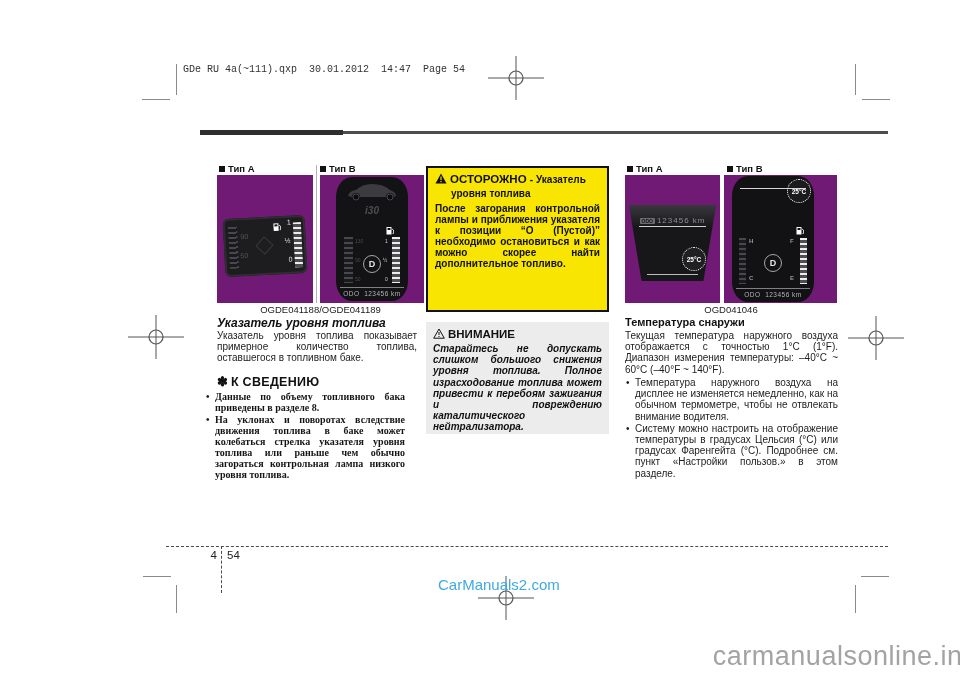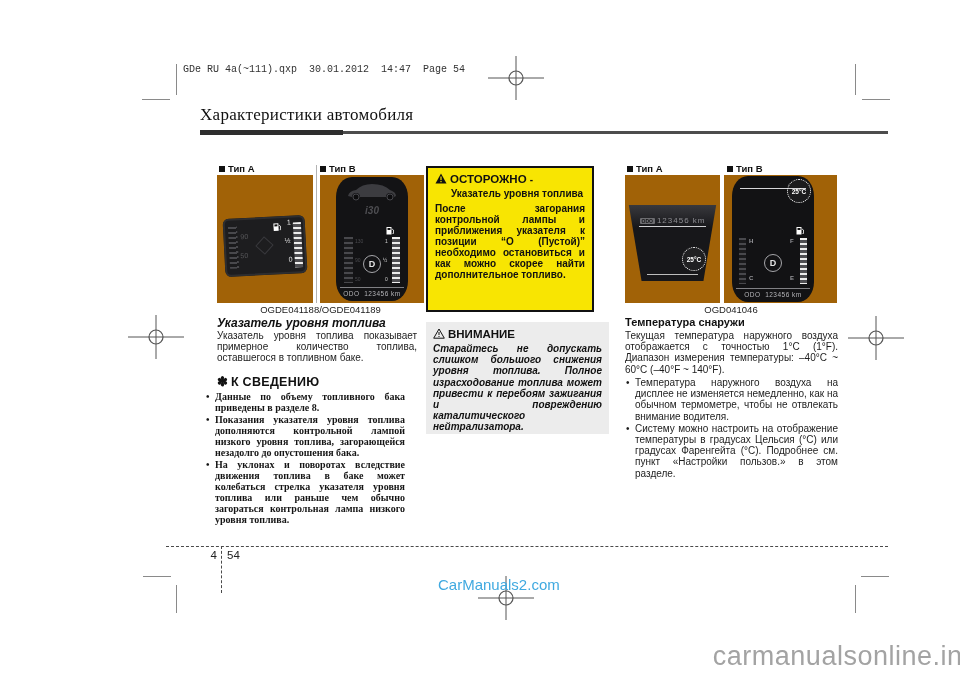--- a/index.html
+++ b/index.html
@@ -24,21 +24,21 @@
   .section-title {
     position:absolute; left:164px; top:105px;
     font-family:"Liberation Serif", serif; font-size:17px; color:#111; letter-spacing:0.3px;
   }
   .rule-thick { position:absolute; left:164px; top:130px; width:143px; height:5px; background:#2e2e2e; }
   .rule-thin  { position:absolute; left:307px; top:131px; width:545px; height:3px; background:#4d4d4d; }
 
   
   .fig-label { position:absolute; font-size:9.5px; font-weight:bold; color:#111; }
   .sq { display:inline-block; width:6px; height:6px; background:#111; margin-right:3px; }
-  .fig-panel { position:absolute; background:#a16207; }
+  .fig-panel { position:absolute; background:#701a75; }
   .fig-divider { position:absolute; width:1px; background:#b3b3b3; }
   .fig-caption { position:absolute; font-size:9.5px; color:#222; text-align:center; }
 
   
   .lcd-a { position:absolute; left:7px; top:42px; width:82px; height:58px; background:#1d1d1f;
            border-radius:6px; transform:rotate(-3deg); box-shadow:0 0 0 2px #2e2e30 inset; }
   .segbar-dim   { position:absolute; background:repeating-linear-gradient(to bottom,#48484c 0 2px,#1a1a1c 2px 5px); }
   .segbar-lit   { position:absolute; background:repeating-linear-gradient(to bottom,#ededed 0 2px,#4e4e52 2px 5px); }
   .lcd-dimtxt { position:absolute; font-size:7px; color:#57575a; }
   .lcd-littxt { position:absolute; font-size:7px; color:#e6e6e6; }
@@ -75,21 +75,21 @@
   .info-header .ast { font-size:13px; margin-right:3px; }
   .info-header .ttl { font-size:12.5px; letter-spacing:0.3px; }
   .serif-bullets { position:absolute; list-style:none; font-family:"Liberation Serif", serif;
                    font-weight:bold; font-size:10px; line-height:11px; text-align:justify; color:#151515; }
   .serif-bullets li, .sans-bullets li { position:relative; padding-left:10px; margin-bottom:1px; }
   .serif-bullets li::before, .sans-bullets li::before { content:"•"; position:absolute; left:1px; top:0; }
   .sans-bullets { position:absolute; list-style:none; font-size:10px; line-height:11.2px;
                   text-align:justify; color:#1c1c1c; }
 
   
-  .warning-box { position:absolute; left:390px; top:166px; width:168px; height:146px;
+  .warning-box { position:absolute; left:390px; top:166px; width:183px; height:146px;
                  background:#f8e502; border:2px solid #111; padding:5px 7px; }
   .wbox-title { font-size:11.5px; font-weight:bold; line-height:12.5px;
                 padding-left:16px; text-indent:-16px; color:#111; }
   .wbox-title .sub { font-size:10px; }
   .wbox-title svg { vertical-align:-1px; margin-right:3px; }
   .wbox-p { font-size:10px; font-weight:bold; line-height:11px; text-align:justify; margin-top:3px; color:#111; }
   .caution-box { position:absolute; left:390px; top:322px; width:183px; height:112px;
                  background:#ececec; padding:6px 7px; }
   .cbox-title { font-size:11.5px; font-weight:bold; color:#111; }
   .cbox-title svg { vertical-align:-1px; margin-right:3px; }
@@ -133,21 +133,20 @@
     <circle cx="28" cy="22" r="7" fill="none" stroke="#555" stroke-width="1.2"></circle>
   </svg>
   <svg class="regmark" style="left:442px; top:576px;" width="56" height="44">
     <line x1="0" y1="22" x2="56" y2="22" stroke="#555" stroke-width="1"></line>
     <line x1="28" y1="0" x2="28" y2="44" stroke="#555" stroke-width="1"></line>
     <circle cx="28" cy="22" r="7" fill="none" stroke="#555" stroke-width="1.2"></circle>
   </svg>
 
   <div class="print-header">GDe RU 4a(~111).qxp  30.01.2012  14:47  Page 54</div>
 
-  <div class="section-title">Характеристики автомобиля</div>
   <div class="rule-thick"></div>
   <div class="rule-thin"></div>
 
   <div class="fig-label" style="left:183px; top:163px;">
     <span class="sq"></span><span>Тип A</span>
   </div>
   <div class="fig-label" style="left:284px; top:163px;">
     <span class="sq"></span><span>Тип B</span>
   </div>
   <div class="fig-divider" style="left:280px; top:165px; height:138px;"></div>
@@ -200,21 +199,20 @@
   <div class="fig-caption" style="left:181px; top:304px; width:207px;">OGDE041188/OGDE041189</div>
 
   <div class="col-heading-italic" style="left:181px; top:316px; width:200px;">Указатель уровня топлива</div>
   <div class="bodytext" style="left:181px; top:330px; width:200px;">Указатель уровня топлива показывает примерное количество топлива, оставшегося в топливном баке.</div>
 
   <div class="info-header" style="left:181px; top:372px;">
     <span class="ast">✽</span><span class="ttl">К СВЕДЕНИЮ</span>
   </div>
   <ul class="serif-bullets" style="left:169px; top:391px; width:200px;">
     <li>Данные по объему топливного бака приведены в разделе 8.</li>
-    <li>Показания указателя уровня топлива дополняются контрольной лампой низкого уровня топлива, загорающейся незадолго до опустошения бака.</li>
     <li>На уклонах и поворотах вследствие движения топлива в баке может колебаться стрелка указателя уровня топлива или раньше чем обычно загораться контрольная лампа низкого уровня топлива.</li>
   </ul>
 
   <div class="warning-box">
     <div class="wbox-title">
       <svg width="12" height="11" viewBox="0 0 12 11">
         <path d="M6 0.5 L11.5 10.5 H0.5 Z" fill="#111"></path>
         <rect x="5.4" y="3.5" width="1.2" height="3.6" fill="#f8e502"></rect>
         <rect x="5.4" y="8" width="1.2" height="1.2" fill="#f8e502"></rect>
       </svg><span>ОСТОРОЖНО</span> <span class="sub">- Указатель уровня топлива</span>

